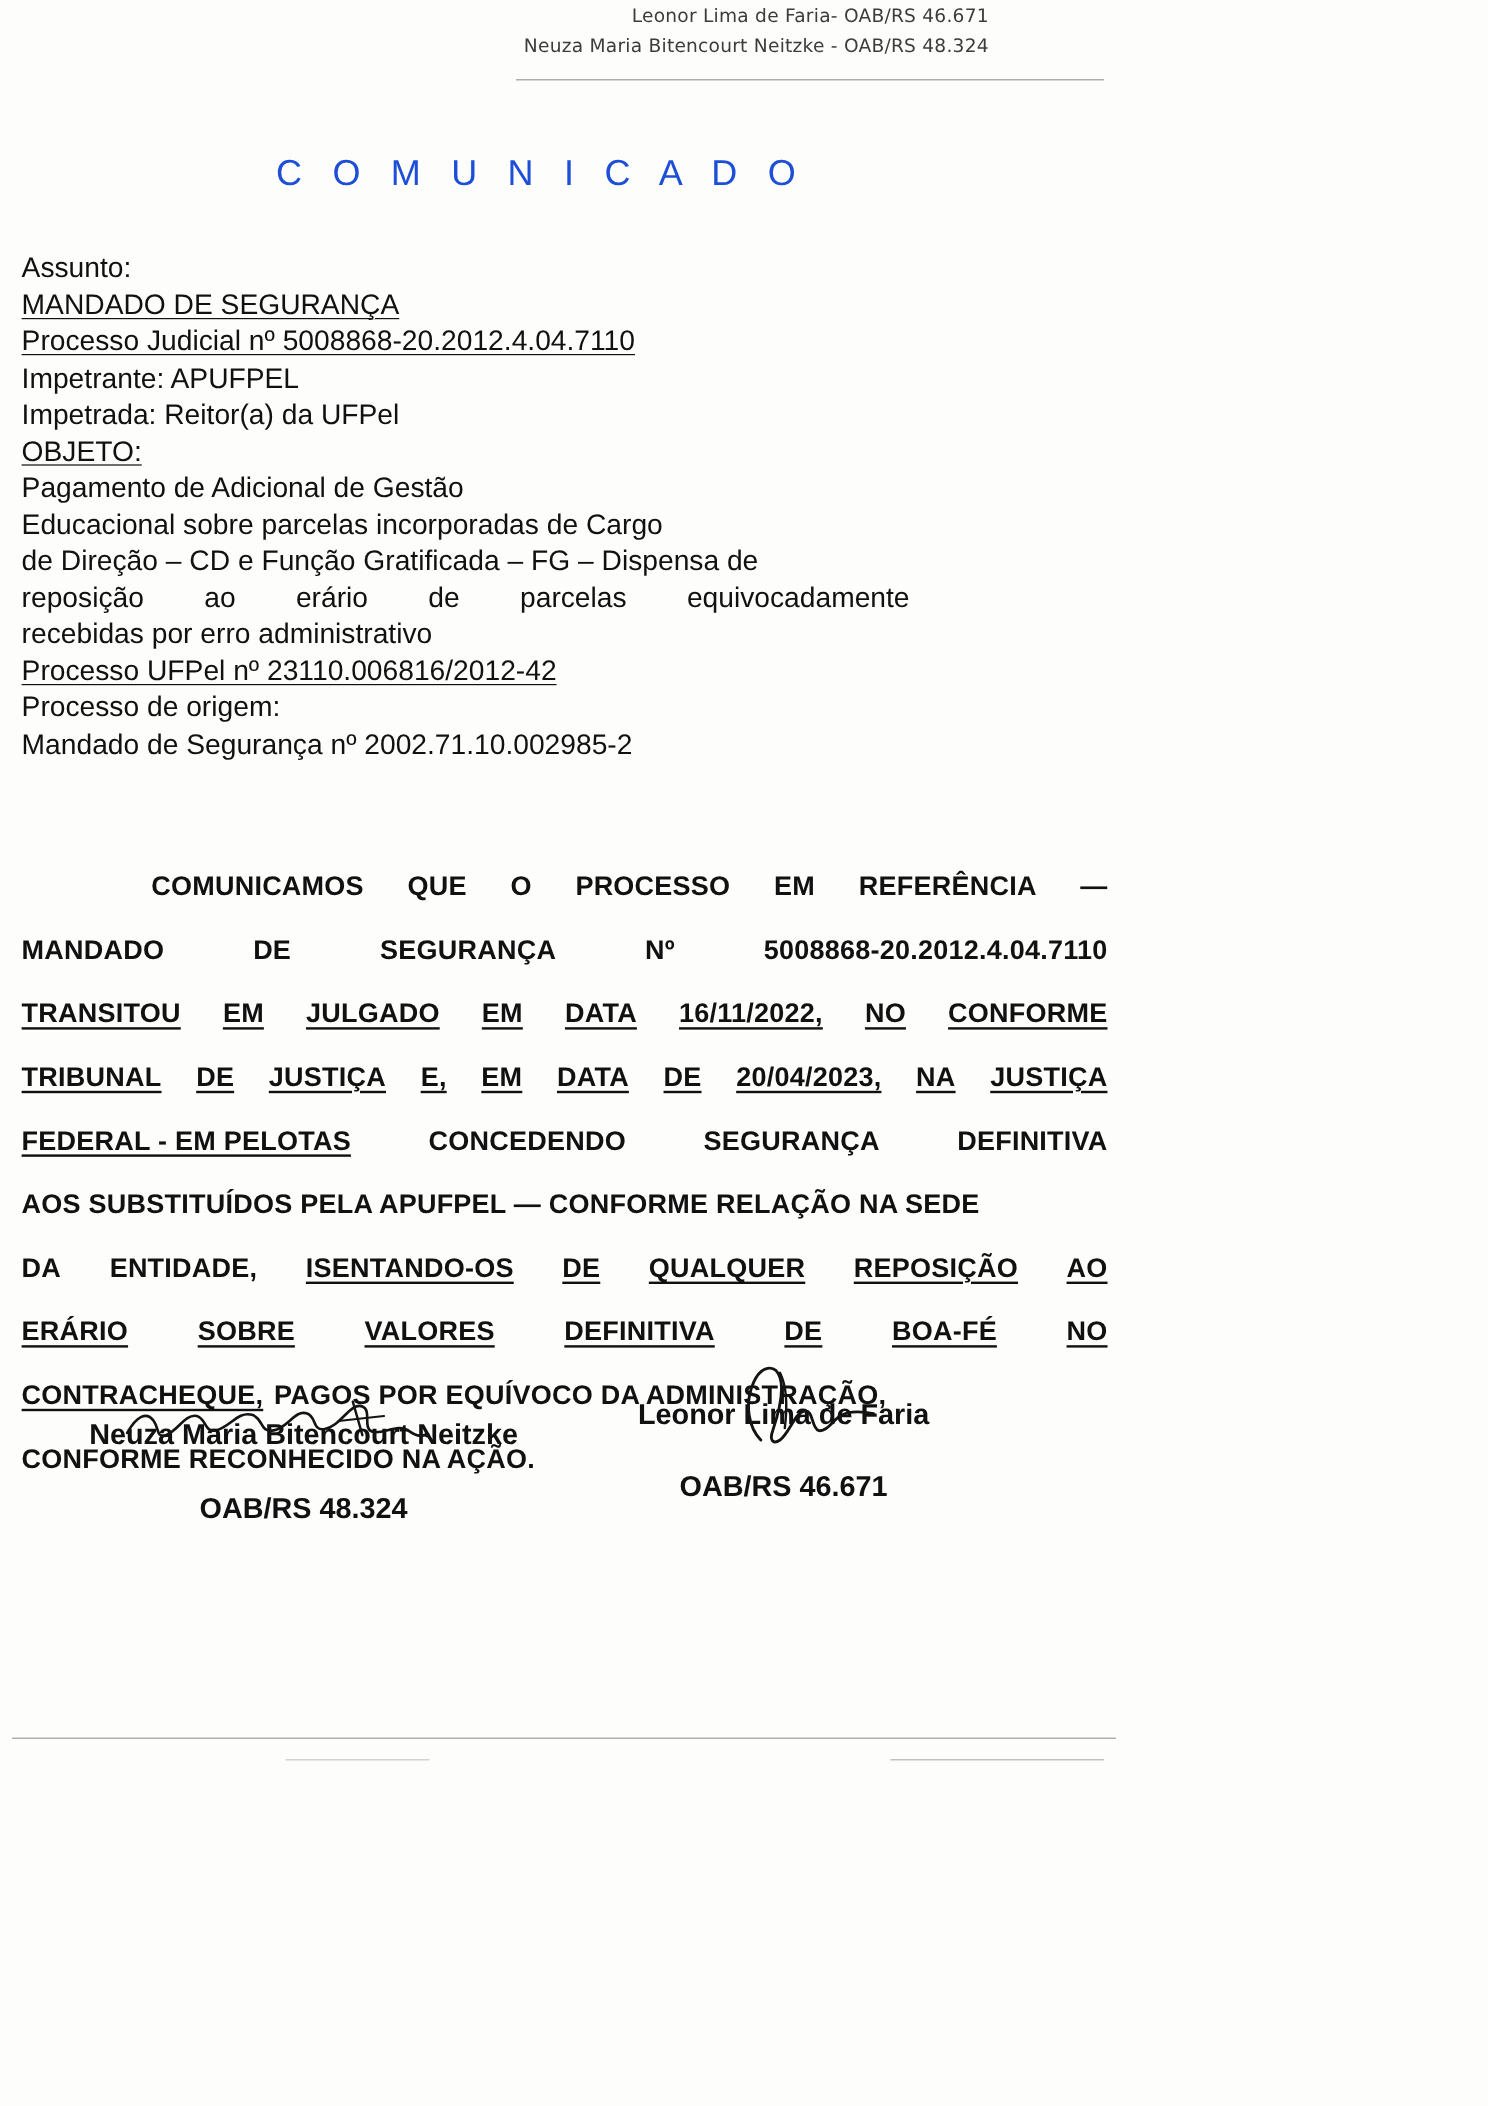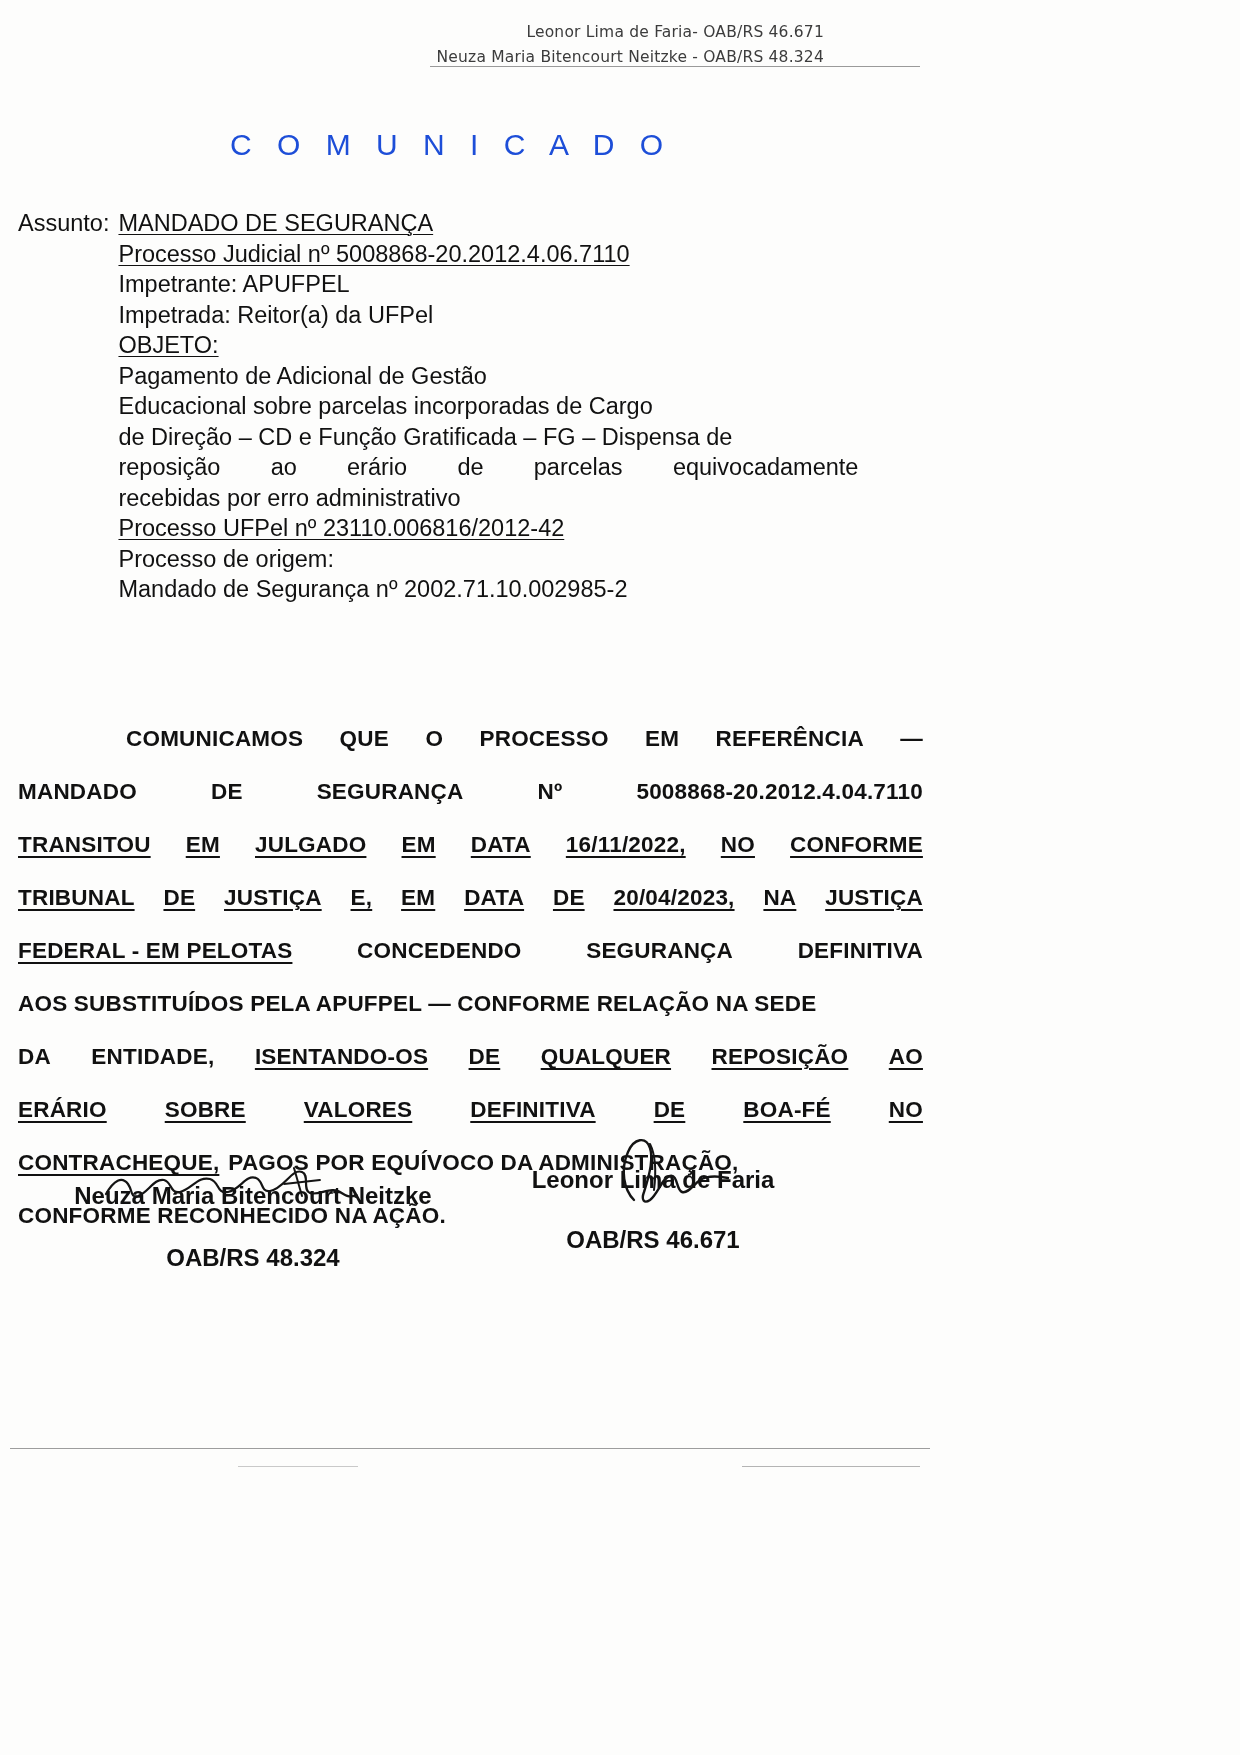--- a/index.html
+++ b/index.html
@@ -22,21 +22,21 @@
     left: 0; top: 0;
     width: 1240px;
     height: 1755px;
     background: #fdfdfc;
   }
 
   
   .letterhead {
     position: absolute;
     left: 0;
-    top: 20px;
+    top: 1px;
     width: 910px;
     text-align: right;
     font-family: "DejaVu Sans", sans-serif;
     font-size: 15.5px;
     letter-spacing: 0.2px;
     color: #3c3c3c;
     line-height: 1.62;
   }
   .letterhead .lh-line { display: block; white-space: nowrap; }
   .lh-line-1 { padding-right: 86px; }
@@ -67,21 +67,21 @@
   .assunto-block {
     position: absolute;
     left: 18px;
     top: 208px;
     width: 900px;
     font-family: "Liberation Sans", sans-serif;
     font-size: 23.5px;
     line-height: 30.5px;
     color: #111;
   }
-  .assunto-row { display: flex; align-items: flex-start; }
+  .assunto-row { display: flex; align-items: flex-start; flex-direction: column; }
   .assunto-label {
     flex: 0 0 auto;
     padding-right: 9px;
     white-space: nowrap;
   }
   .assunto-body { flex: 1 1 auto; }
   .a-line { display: block; white-space: nowrap; }
   .ul { text-decoration: underline; text-underline-offset: 3px; text-decoration-thickness: 1.4px; }
 
   .objeto-text {
@@ -197,21 +197,21 @@
   </div>
   <div class="header-rule"></div>
 
   <div class="doc-title">C O M U N I C A D O</div>
 
   <div class="assunto-block">
     <div class="assunto-row">
       <span class="assunto-label">Assunto:</span>
       <span class="assunto-body">
         <span class="a-line ul">MANDADO DE SEGURANÇA</span>
-        <span class="a-line ul">Processo Judicial nº 5008868-20.2012.4.06.7110</span>
+        <span class="a-line ul">Processo Judicial nº 5008868-20.2012.4.04.7110</span>
         <span class="a-line">Impetrante: APUFPEL</span>
         <span class="a-line">Impetrada: Reitor(a) da UFPel</span>
         <span class="a-line ul">OBJETO:</span>
         <span class="objeto-text">
           <span class="otl">Pagamento de Adicional de Gestão</span>
           <span class="otl">Educacional sobre parcelas incorporadas de Cargo</span>
           <span class="otl">de Direção – CD e Função Gratificada – FG – Dispensa de</span>
           <span class="otl-justify">
             <span>reposição</span>
             <span>ao</span>

